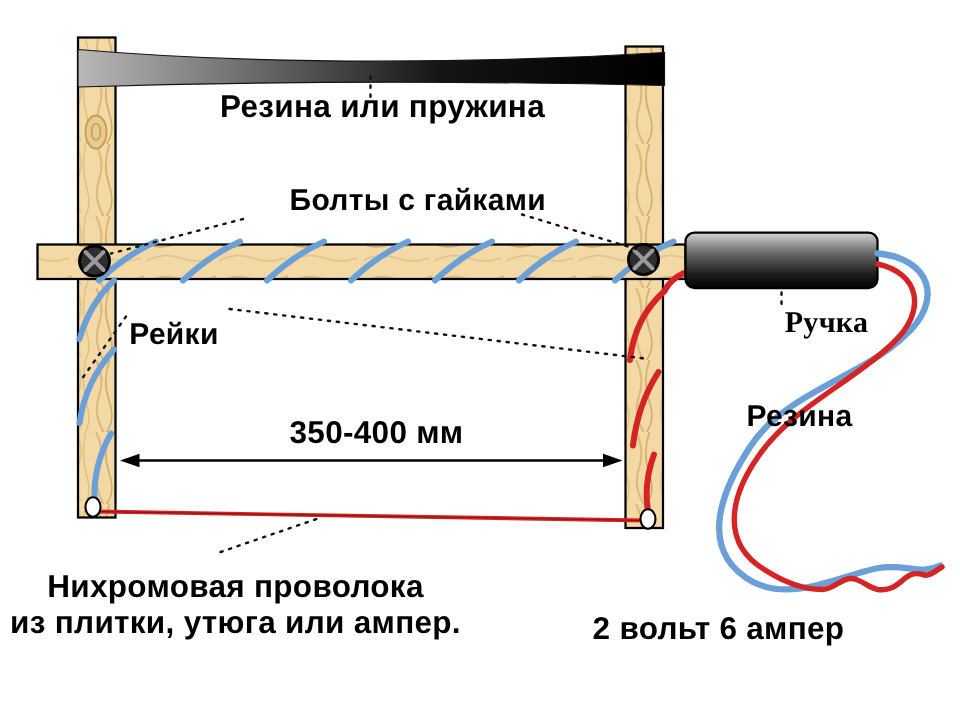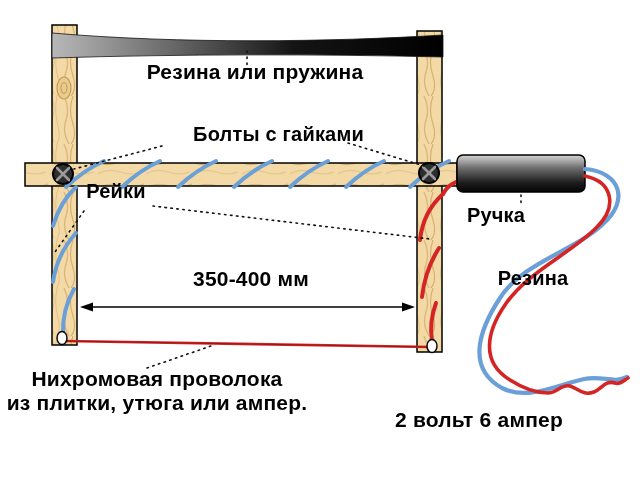--- a/index.html
+++ b/index.html
@@ -128,29 +128,29 @@
       <line x1="153" y1="206" x2="430" y2="239"></line>
       <line x1="521" y1="195" x2="521" y2="207"></line>
       <line x1="147" y1="368" x2="211" y2="346"></line>
     </g>
   </svg>
 
   <div class="lbl big" style="left:255px;top:60px;">Резина или пружина</div>
 
   <div class="lbl" style="left:255px;top:122px;padding-left:47px;">Болты с гайками</div>
 
-  <div class="lbl" style="left:116px;top:179px;">Рейки</div>
+  <div class="lbl" style="left:116px;top:211px;">Рейки</div>
 
-  <div class="lbl" style="left:496px;top:203px;">Ручка</div>
+  <div class="lbl" style="left:551px;top:203px;font-family:Liberation Serif, serif;">Ручка</div>
 
-  <div class="lbl big" style="left:251px;top:267px;">350-400 мм</div>
+  <div class="lbl big" style="left:251px;top:277px;">350-400 мм</div>
 
   <div class="lbl" style="left:533px;top:266px;">Резина</div>
 
-  <div class="lbl big" style="left:157px;top:367px;">
+  <div class="lbl big" style="left:157px;top:380px;">
     <div>Нихромовая проволока</div>
     <div>из плитки, утюга или ампер.</div>
   </div>
 
   <div class="lbl big" style="left:479px;top:408px;">
     <div>2 вольт 6 ампер</div>
   </div>
 
 </div>
 

